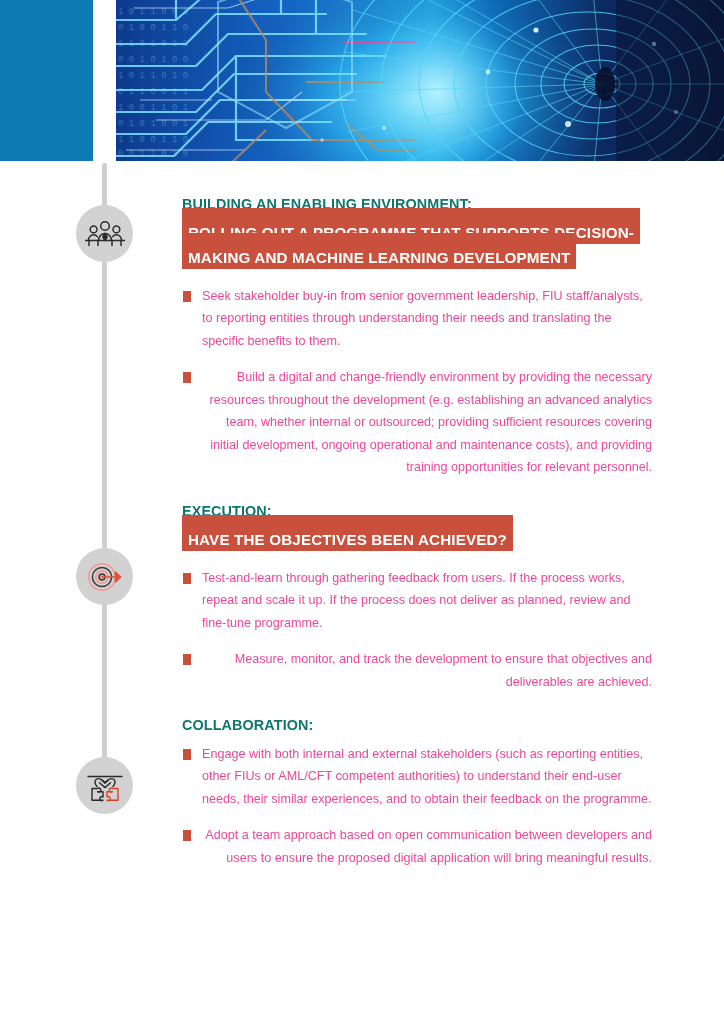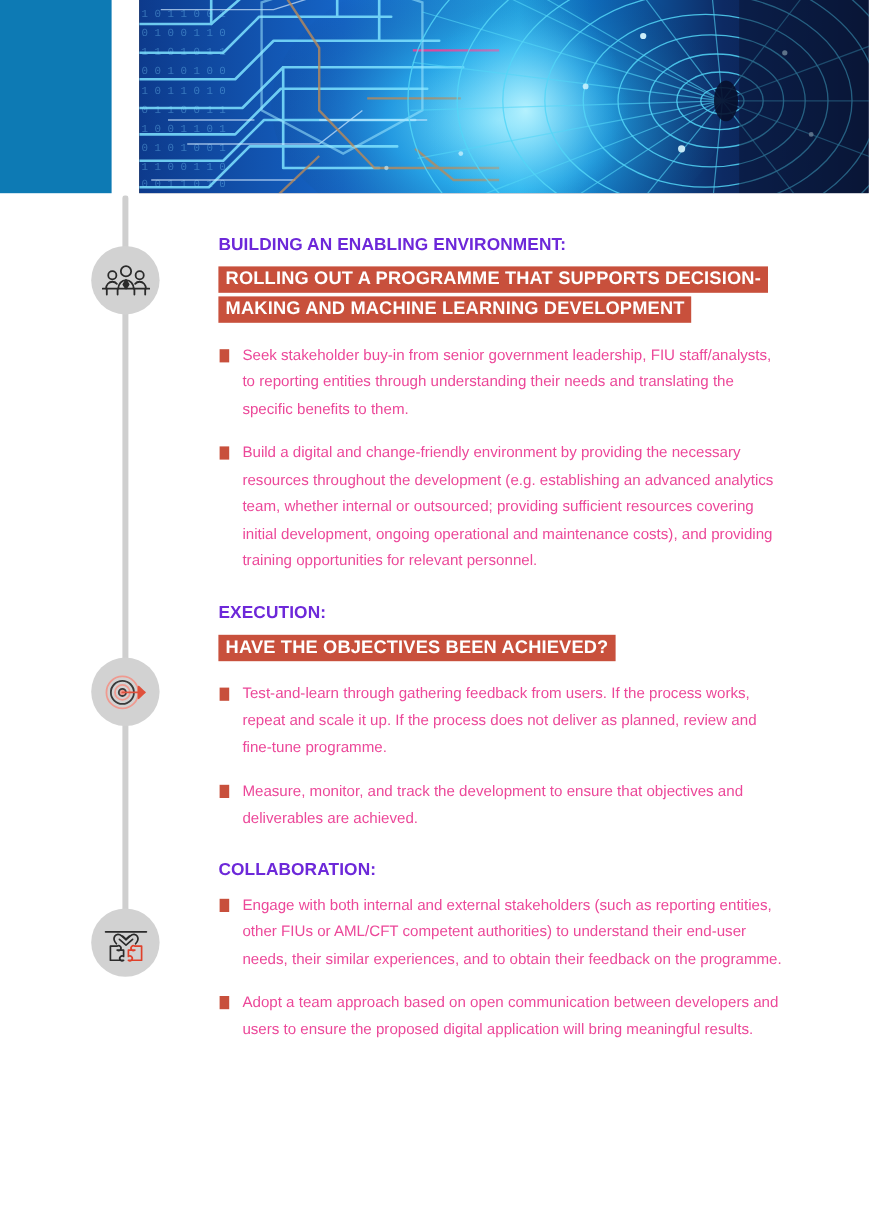--- a/index.html
+++ b/index.html
@@ -78,51 +78,51 @@
   }
 
   .section { margin-bottom: 24px; }
   .section-execution { margin-top: 15px; }
   .section-collab { margin-top: 15px; }
 
   .eyebrow {
     font-size: 14.4px;
     font-weight: bold;
     letter-spacing: 0.1px;
-    color: #6d28d9;
+    color: #0f766e;
     margin: 0 0 8px 0;
     line-height: 1.2;
   }
 
   .banner {
     margin: 0 0 14px 0;
     padding: 0;
     font-size: 15.2px;
     font-weight: bold;
     line-height: 1.62;
     color: #ffffff;
     letter-spacing: 0.15px;
   }
   .banner span {
     background: #c8503c;
-    padding: 2px 6px 3px 6px;
+    padding: 16px 6px 3px 6px;
     box-decoration-break: clone;
     -webkit-box-decoration-break: clone;
   }
 
   .bullets { margin: 0; padding: 0; list-style: none; }
   .bullets li {
     position: relative;
     padding-left: 20px;
     margin-bottom: 14px;
     font-size: 12.6px;
     line-height: 1.79;
     color: #ec4899;
   }
-  .bullets li:last-child { margin-bottom: 0; }
+  .bullets li:last-child { margin-bottom: 0; text-align: right; }
   .bullets li .marker {
     position: absolute;
     left: 1px;
     top: 6px;
     width: 8px;
     height: 11px;
     background: #c8503c;
   }
 </style>
 </head>

